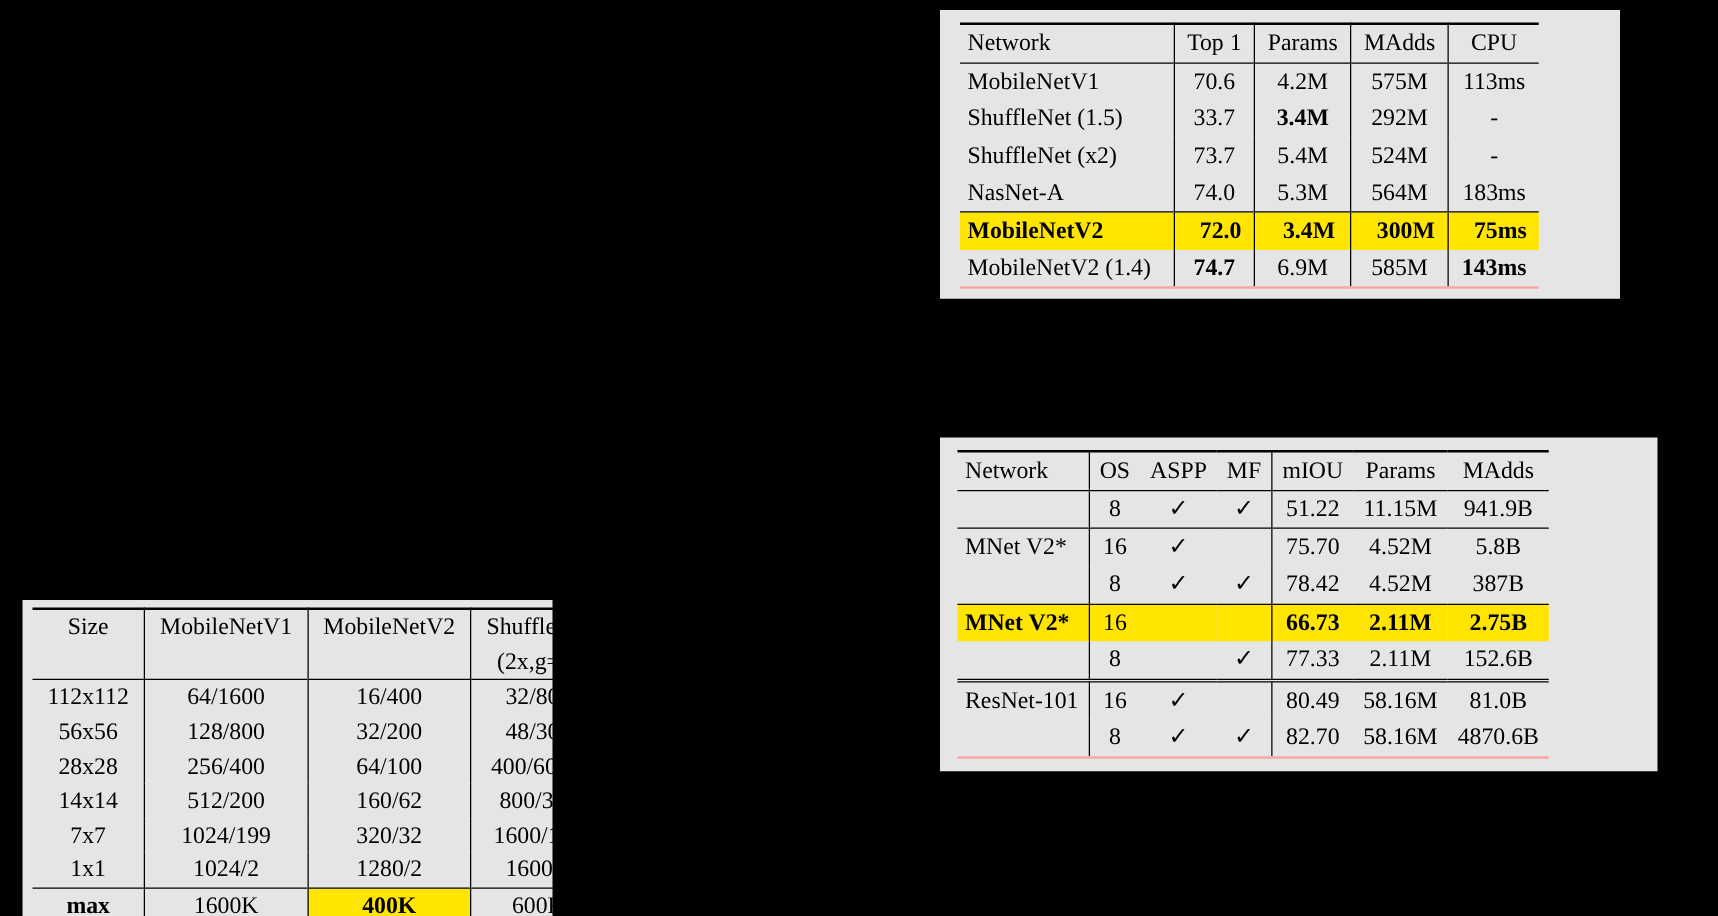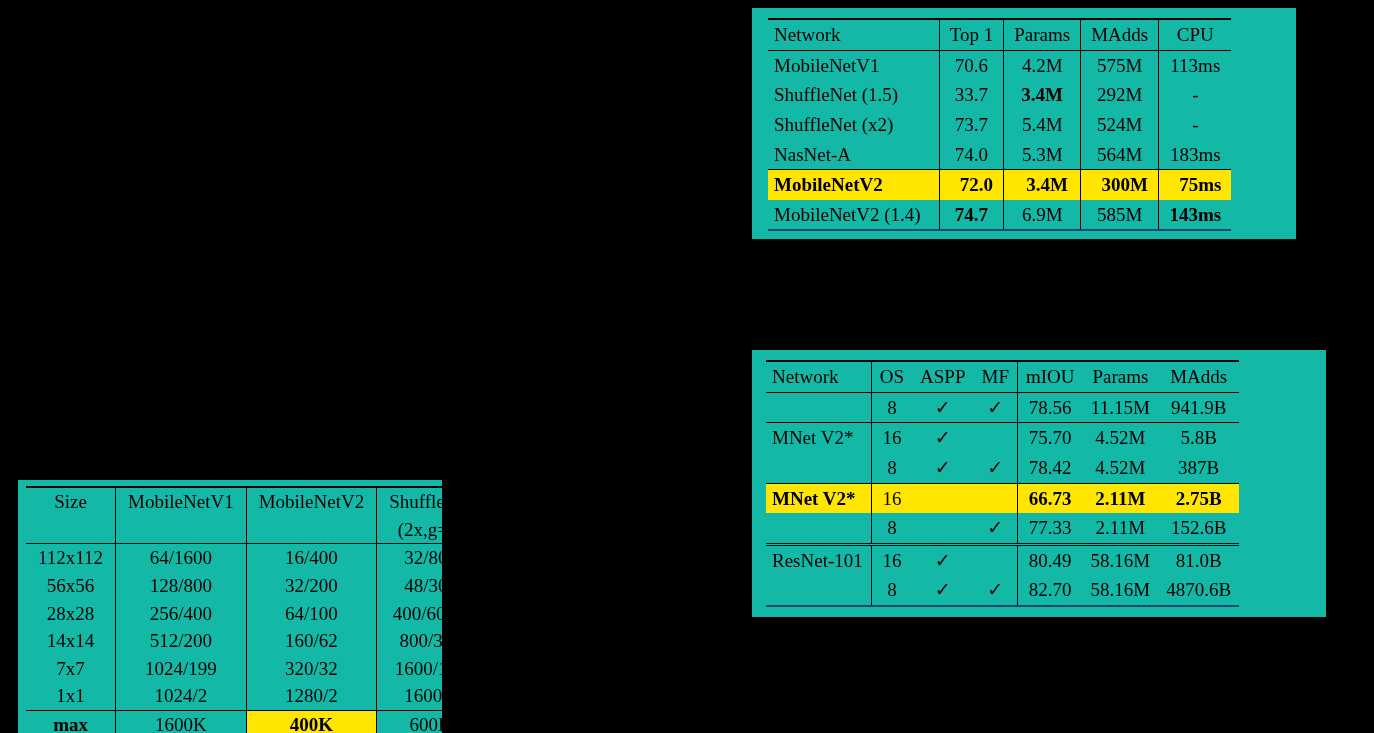--- a/index.html
+++ b/index.html
@@ -8,39 +8,39 @@
     background: #000;
     width: 1374px;
     height: 733px;
     font-family: "Times New Roman", Times, serif;
     color: #000;
     position: relative;
     overflow: hidden;
   }
   .panel {
     position: absolute;
-    background: #14b8a6;
+    background: #e5e5e5;
     box-sizing: border-box;
   }
   table {
     border-collapse: collapse;
     font-size: 19px;
     line-height: 1.35;
     white-space: nowrap;
   }
   th, td {
     padding: 2px 10px;
     text-align: center;
     font-weight: normal;
   }
   th { font-weight: normal; }
 
   
   .rule-top    { border-top: 2px solid #000; }
-  .rule-bottom { border-bottom: 2px solid #0c4a6e; }
+  .rule-bottom { border-bottom: 2px solid #fca5a5; }
   .rule-thin-bottom { border-bottom: 1px solid #000; }
   .rule-thin-top    { border-top: 1px solid #000; }
 
   
   .vline-r { border-right: 1px solid #000; }
 
   .bold { font-weight: bold; }
   .hl   { background: #ffe500; padding-left: 20px; }
 
   
@@ -129,21 +129,21 @@
           <th>Params</th>
           <th>MAdds</th>
         </tr>
     </thead>
     <tbody id="t2-body">
         <tr>
           <td class="vline-r"></td>
           <td>8</td>
           <td class="check">✓</td>
           <td class="check vline-r">✓</td>
-          <td>78.56</td>
+          <td>51.22</td>
           <td>11.15M</td>
           <td>941.9B</td>
         </tr>
         <tr class="rule-thin-top">
           <td class="vline-r">MNet V2*</td>
           <td>16</td>
           <td class="check">✓</td>
           <td class="vline-r"></td>
           <td>75.70</td>
           <td>4.52M</td>

